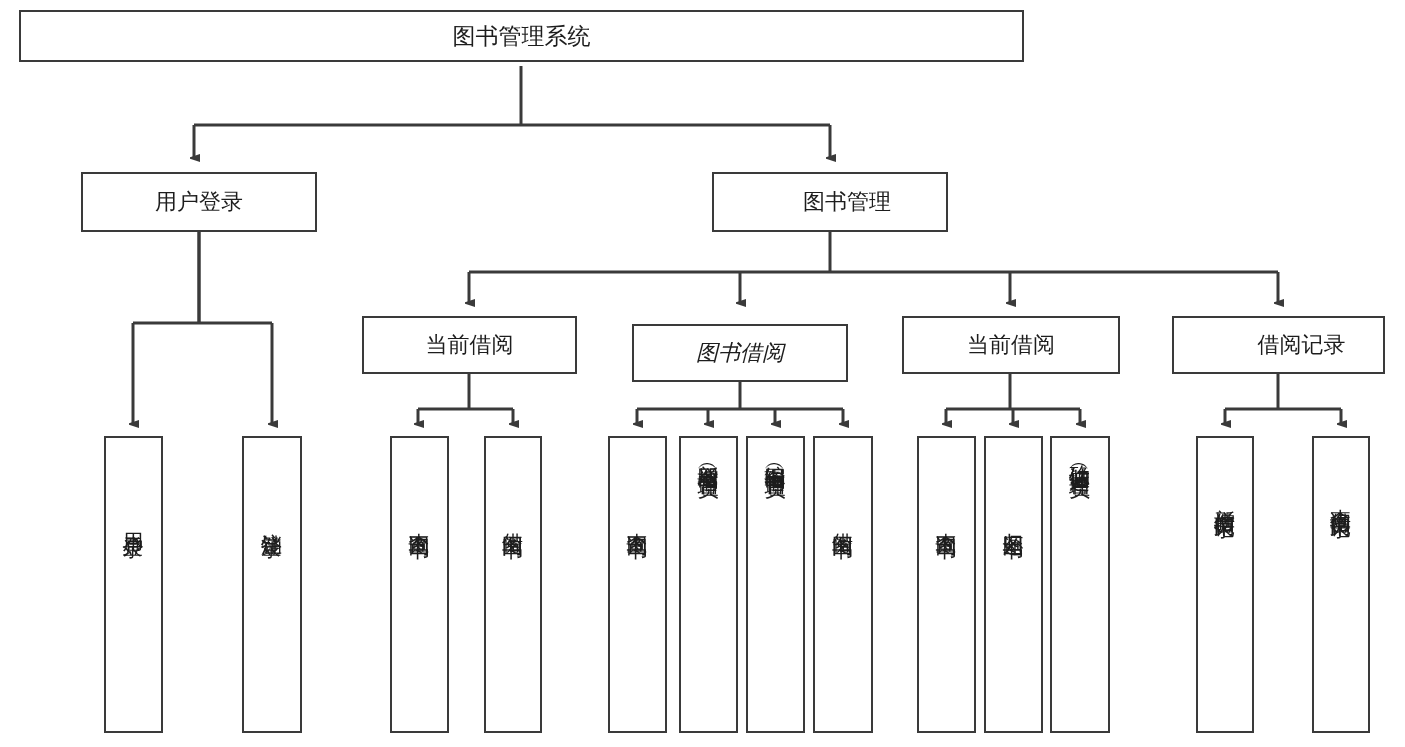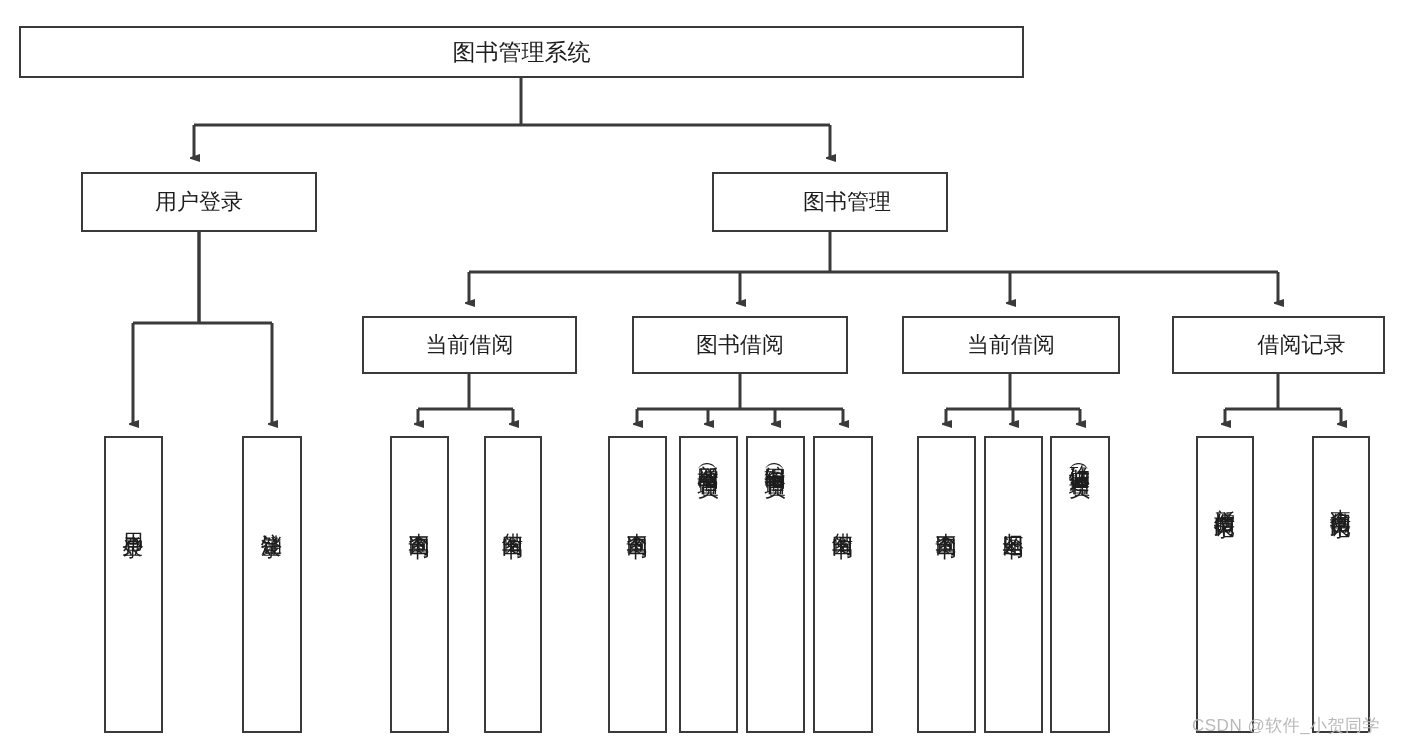--- a/index.html
+++ b/index.html
@@ -102,35 +102,35 @@
       <path d="M1013,409 L1013,424" marker-end="url(#arrow)"></path>
       <path d="M1080,409 L1080,424" marker-end="url(#arrow)"></path>
 
       <path d="M1278,374 L1278,409"></path>
       <path d="M1225,409 L1341,409"></path>
       <path d="M1225,409 L1225,424" marker-end="url(#arrow)"></path>
       <path d="M1341,409 L1341,424" marker-end="url(#arrow)"></path>
     </g>
   </svg>
 
-  <div class="node root" style="left:19px;top:26px;width:1005px;height:52px;">
+  <div class="node root" style="left:19px;top:10px;width:1005px;height:52px;">
     <span>图书管理系统</span>
   </div>
 
   <div class="node l2" style="left:81px;top:172px;width:236px;height:60px;">
     <span>用户登录</span>
   </div>
   <div class="node l2" style="left:712px;top:172px;width:236px;height:60px;padding-left:34px;">
     <span>图书管理</span>
   </div>
 
   <div class="node l3" style="left:362px;top:316px;width:215px;height:58px;">
     <span>当前借阅</span>
   </div>
-  <div class="node l3" style="left:632px;top:316px;width:216px;height:58px;">
+  <div class="node l3" style="left:632px;top:324px;width:216px;height:58px;font-style:italic;">
     <span>图书借阅</span>
   </div>
   <div class="node l3" style="left:902px;top:316px;width:218px;height:58px;">
     <span>当前借阅</span>
   </div>
   <div class="node l3" style="left:1172px;top:316px;width:213px;height:58px;padding-left:46px;">
     <span>借阅记录</span>
   </div>
 
   <div class="leaf mid" style="left:104px;top:436px;width:59px;height:297px;">
@@ -170,15 +170,14 @@
     <span class="vtext">确认归还（管理员）</span>
   </div>
 
   <div class="leaf lowmid" style="left:1196px;top:436px;width:58px;height:297px;">
     <span class="vtext">新增借阅记录</span>
   </div>
   <div class="leaf lowmid" style="left:1312px;top:436px;width:58px;height:297px;">
     <span class="vtext">查询借阅记录</span>
   </div>
 
-  <div class="watermark" style="left:1192px;top:714px;">CSDN @软件_小贺同学</div>
 
 </div>
 
 </body></html>

